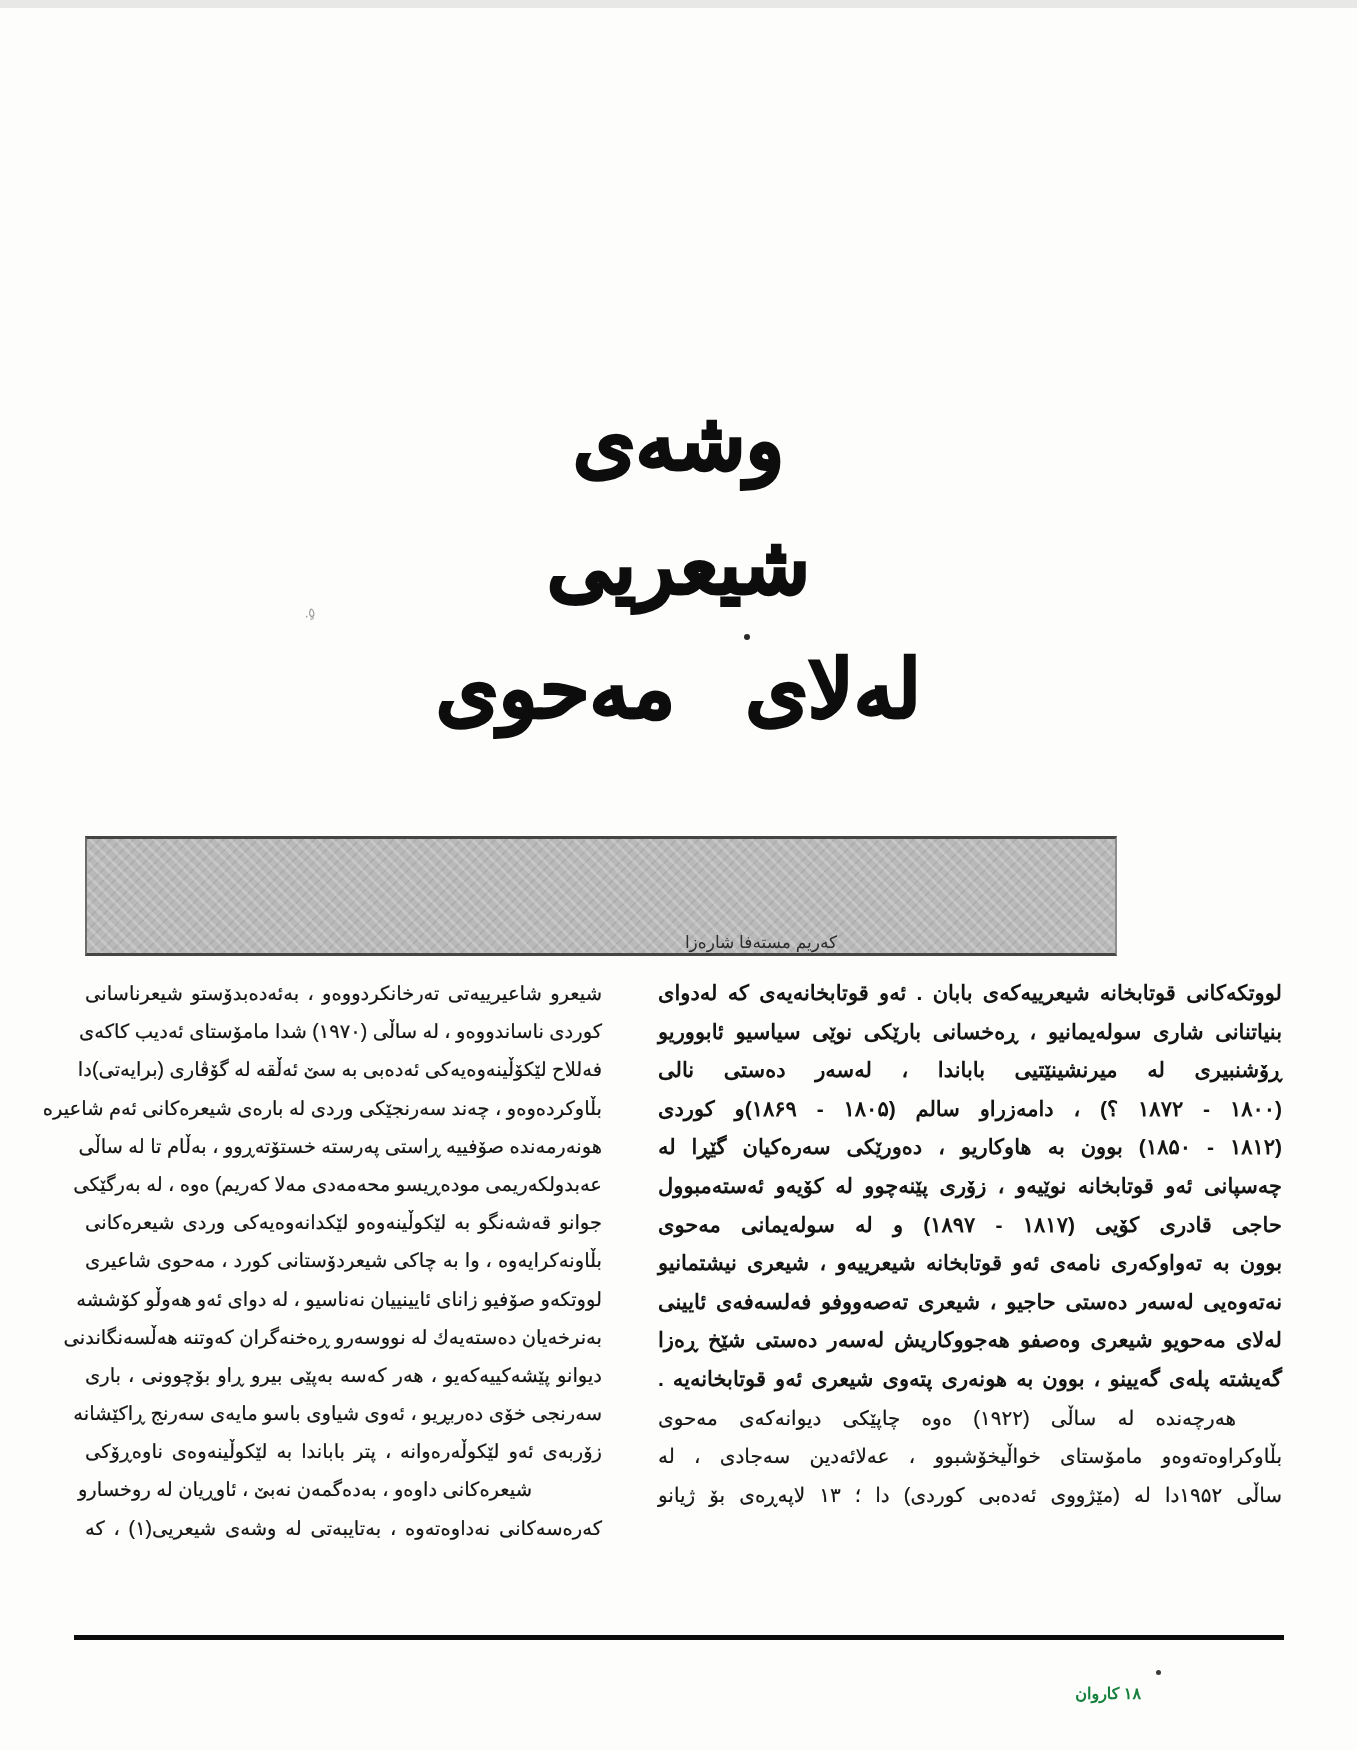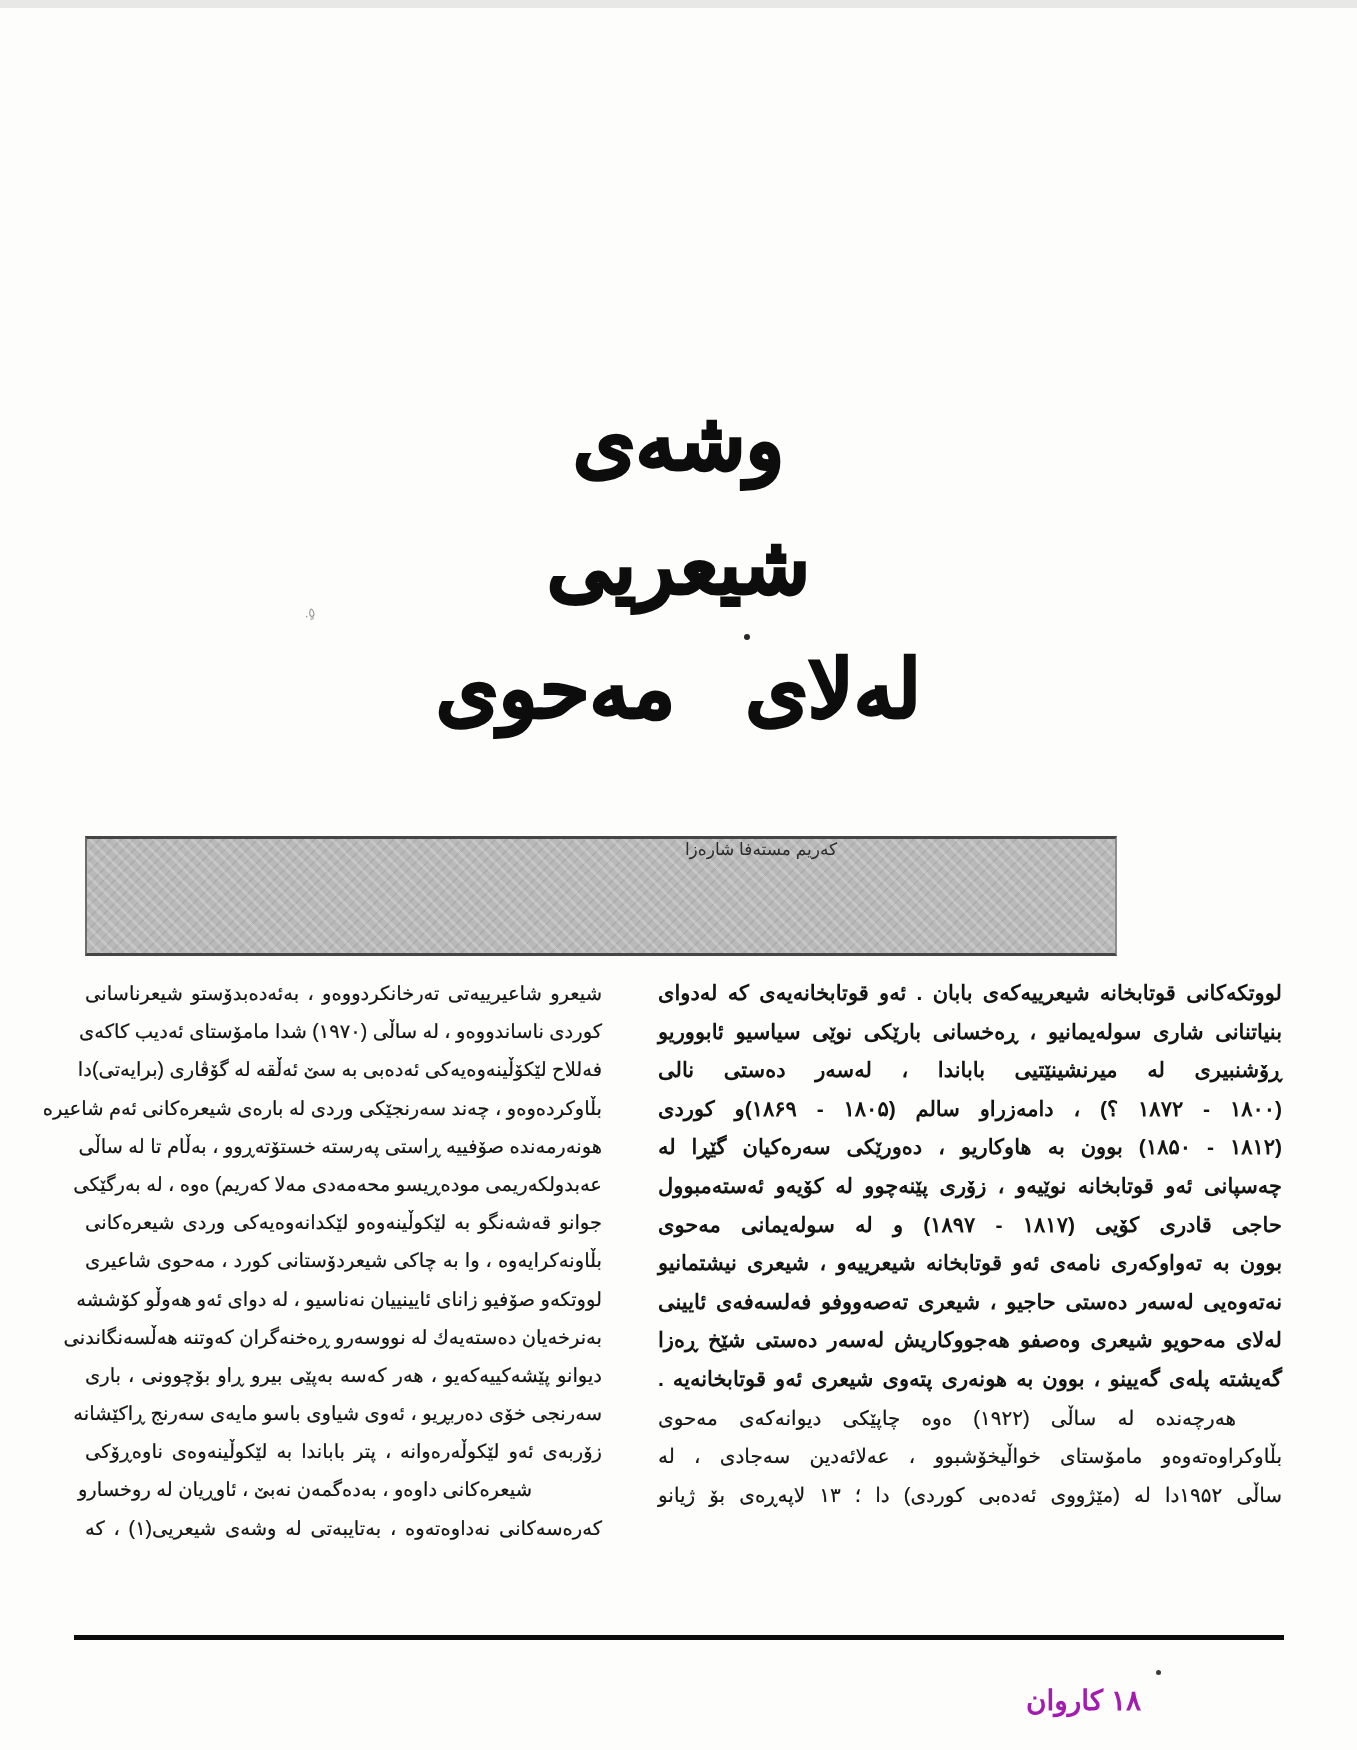--- a/index.html
+++ b/index.html
@@ -51,21 +51,21 @@
       repeating-linear-gradient(45deg, rgba(255,255,255,0.20) 0 3px, rgba(255,255,255,0) 3px 9px),
       repeating-linear-gradient(135deg, rgba(0,0,0,0.06) 0 2px, rgba(0,0,0,0) 2px 8px),
       #b9b9b9;
     border-top:3px solid #454545;
     border-bottom:3px solid #454545;
     border-left:2px solid #6c6c6c;
     border-right:2px solid #8d8d8d;
   }
   .byline-wrap{
     position:absolute;left:0;top:0;width:100%;height:100%;
-    display:flex;align-items:flex-start;justify-content:center;
+    display:flex;align-items:flex-end;justify-content:center;
     transform:translateX(160px);
   }
   .byline{
     direction:rtl;
     font-size:17px;
     color:#2b2b2b;
     letter-spacing:0.5px;
   }
   
   .col{
@@ -108,23 +108,23 @@
   .footer-rule{
     position:absolute;
     left:74px;top:1627px;
     width:1210px;height:5px;
     background:#0c0c0c;
   }
   .footer-label{
     position:absolute;
     right:216px;top:1676px;
     direction:rtl;
-    font-size:28px;
+    font-size:16px;
     font-weight:700;
-    color:#a21caf;
+    color:#15803d;
   }
 </style>
 </head>
 <body>
 
 <div class="page">
 
   <div class="title-block">
     <div class="title-line">وشەی</div>
     <div class="title-line">شیعریی</div>

